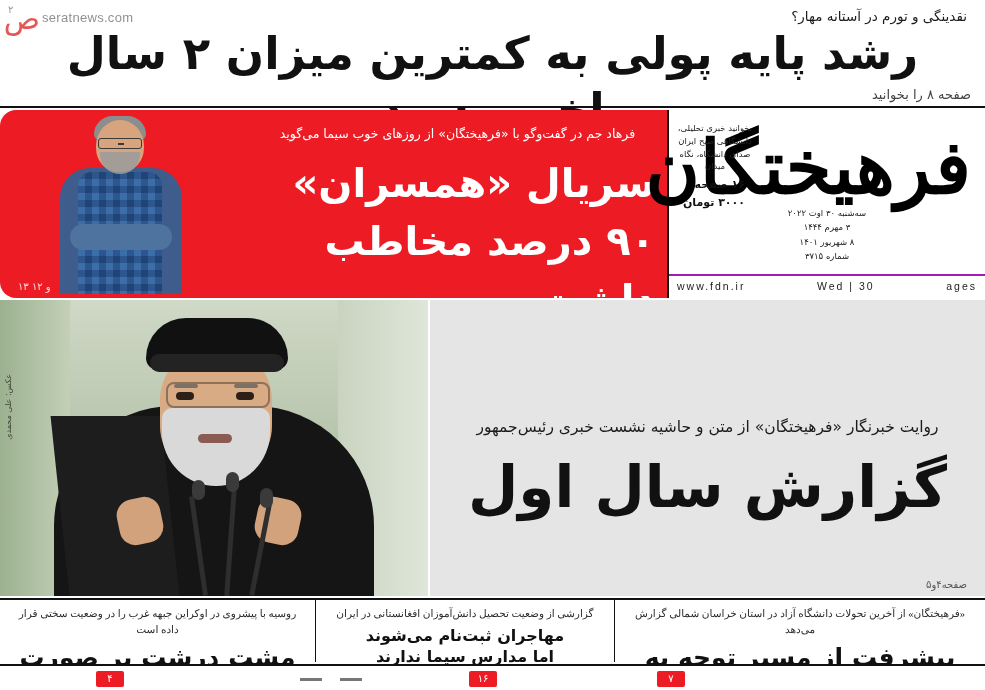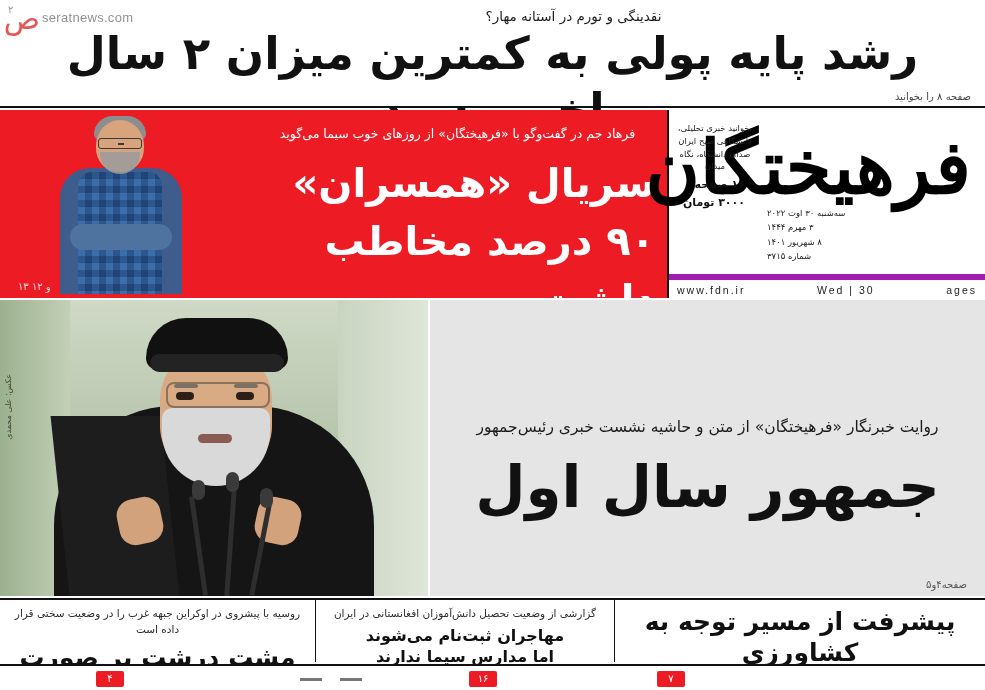--- a/index.html
+++ b/index.html
@@ -49,55 +49,55 @@
   .top-strip {
     position: absolute;
     top: 0; left: 0; right: 0;
     height: 108px;
     background: #ffffff;
     border-bottom: 2px solid #111;
   }
   .kicker {
     position: absolute;
     top: 8px; right: 18px; left: 180px;
-    text-align: center;
     font-size: 13.5px;
     color: #1b1b1b;
     font-family: "DejaVu Sans", sans-serif;
   }
   .main-headline {
     position: absolute;
     top: 26px; left: 12px; right: 12px;
     text-align: center;
     font-size: 45px;
     font-weight: bold;
     color: #111;
     letter-spacing: -1px;
     line-height: 1.25;
     font-family: "DejaVu Sans", sans-serif;
   }
   .top-sub {
     position: absolute;
     bottom: 4px; right: 14px;
-    font-size: 10px;
+    font-size: 13px;
     color: #444;
   }
   .corner-num {
     position: absolute;
     top: 4px; left: 8px;
     font-size: 10px;
     color: #9a9a9a;
   }
 
   
   .red-band {
     position: absolute;
     top: 110px; left: 0; right: 0;
     height: 188px;
     background: #ed1b24;
+    border-radius: 16px;
   }
   .masthead {
     position: absolute;
     top: 110px; right: 0;
     width: 318px; height: 188px;
     background: #ffffff;
     border-left: 2px solid #111;
   }
   .logo-word {
     position: absolute;
@@ -125,30 +125,30 @@
     text-align: right;
     font-size: 11px;
     color: #111;
     line-height: 1.6;
     font-weight: bold;
   }
   .masthead-date {
     position: absolute;
     top: 96px; right: 98px;
     width: 120px;
-    text-align: left;
+    text-align: center;
     font-size: 8.5px;
     color: #222;
     line-height: 1.7;
   }
   .masthead-bottom {
     position: absolute;
     bottom: 2px; left: 0; right: 0;
     height: 22px;
-    border-top: 6px solid #a21caf;
+    border-top: 2px solid #a21caf;
     direction: ltr;
     font-size: 10.5px;
     color: #222;
     letter-spacing: 2px;
     padding: 4px 8px 0 8px;
     display: flex;
     justify-content: space-between;
     font-family: "Liberation Sans", sans-serif;
   }
 
@@ -444,20 +444,21 @@
     text-align: center;
   }
   .bcol.c1 { width: 370px; }
   .bcol.c2 { width: 300px; border-right: 1px solid #111; border-left: 1px solid #111; }
   .bcol.c3 { width: 315px; }
   .bkicker {
     font-size: 10.5px;
     color: #2c2c2c;
     line-height: 1.5;
     margin-bottom: 4px;
+    font-family: Liberation Serif, serif;
   }
   .bhead {
     font-size: 25px;
     font-weight: bold;
     color: #111;
     line-height: 1.25;
     letter-spacing: -.5px;
     font-family: "DejaVu Sans", sans-serif;
   }
   .bhead.sm { font-size: 16px; line-height: 1.3; }
@@ -567,29 +568,30 @@
     <div class="mp-mic m2"></div>
     <div class="mp-mic m3"></div>
     <div class="mp-mic-head h1"></div>
     <div class="mp-mic-head h2"></div>
     <div class="mp-mic-head h3"></div>
     <div class="photo-credit">عکس: علی محمدی</div>
   </div>
 
   <div class="lead-story">
     <div class="lead-kicker">روایت خبرنگار «فرهیختگان» از متن و حاشیه نشست خبری رئیس‌جمهور</div>
-    <div class="lead-headline">جمهور سال اول</div>
+    <div class="lead-headline">گزارش سال اول</div>
     <div class="lead-pageref">صفحه۴و۵</div>
   </div>
 
   <div class="bottom-rule"></div>
 
   <div class="bottom-row">
 
     <div class="bcol c1">
+      <div class="bkicker">«فرهیختگان» از آخرین تحولات دانشگاه آزاد در استان خراسان شمالی گزارش می‌دهد</div>
       <div class="bhead">پیشرفت از مسیر توجه به کشاورزی</div>
     </div>
 
     <div class="bcol c2">
       <div class="bkicker">گزارشی از وضعیت تحصیل دانش‌آموزان افغانستانی در ایران</div>
       <div class="bhead sm">مهاجران ثبت‌نام می‌شوند</div>
       <div class="bhead sm">اما مدارس سیما ندارند</div>
     </div>
 
     <div class="bcol c3">

